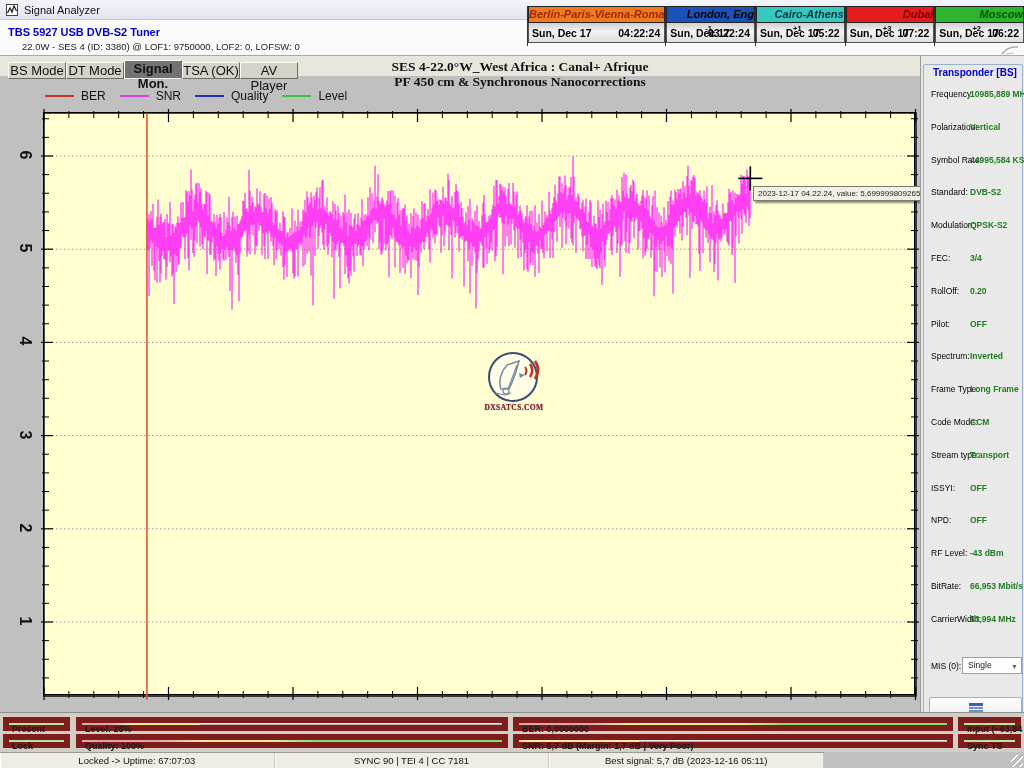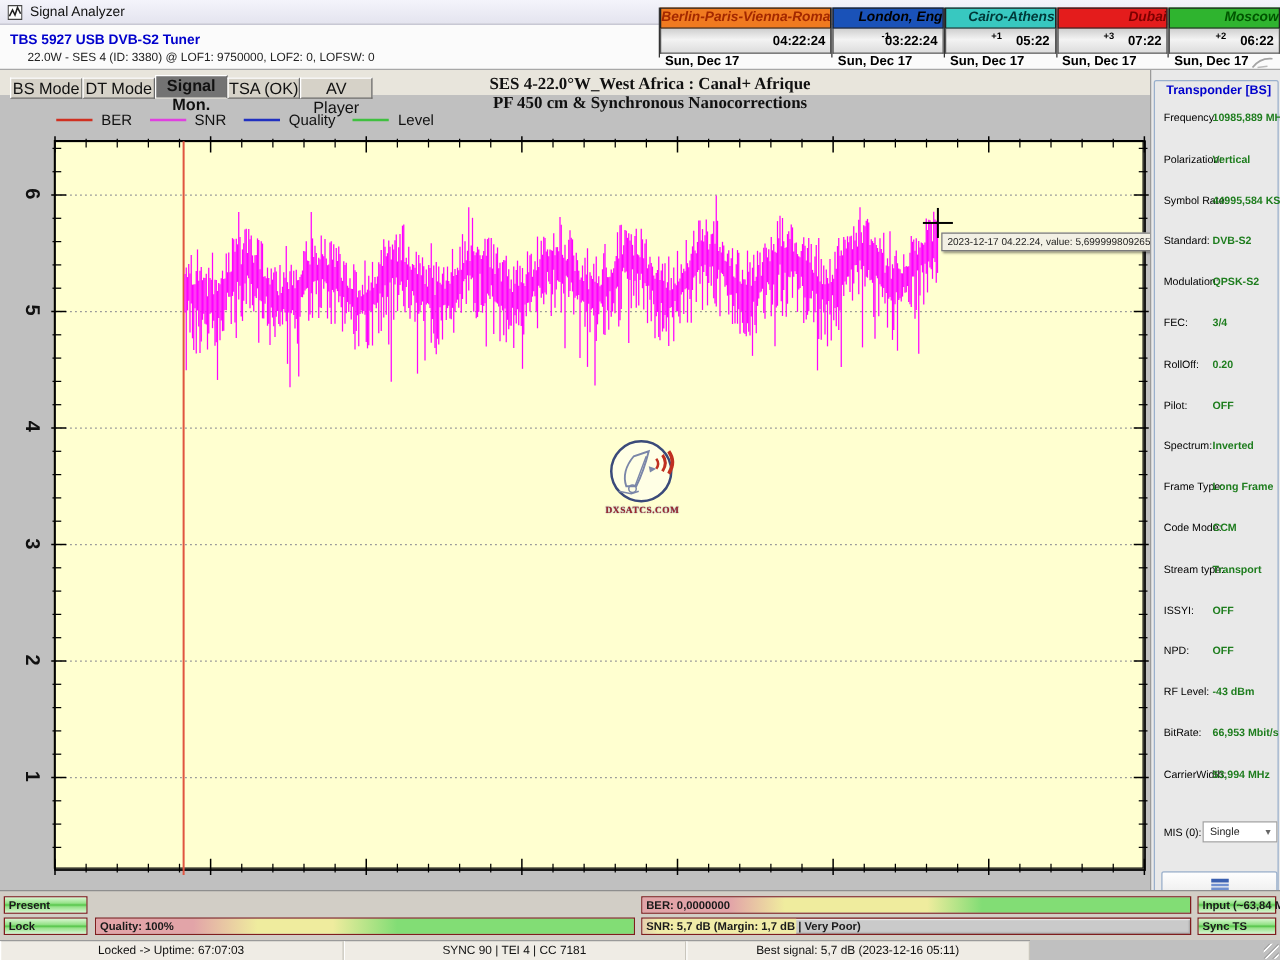--- a/index.html
+++ b/index.html
@@ -16,21 +16,21 @@
   #tuner-name { position:absolute; left:8px; top:6px; font-size:11px; font-weight:bold; color:#0000cc; }
   #tuner-details { position:absolute; left:22px; top:21px; font-size:9.5px; color:#222; }
 
   
   #clocks { position:absolute; left:527px; top:6px; width:497px; height:40px; display:flex; }
   .clock { flex:1 1 0; display:flex; flex-direction:column; border-left:1px solid #333; }
   .clock-label { height:17px; border:1px solid #222; font:bold italic 11px "Liberation Sans",sans-serif;
     font-style:italic; text-align:right; line-height:15px; overflow:hidden; white-space:nowrap; }
   .clock-time { height:20px; background:linear-gradient(#cfcfcf,#f3f3f3 45%,#dddddd); border:1px solid #555; border-top:none;
     font:bold 10.5px "Liberation Sans",sans-serif; color:#000; position:relative; }
-  .clock-date { position:absolute; left:3px; top:20px; }
+  .clock-date { position:absolute; left:3px; top:4px; }
   .clock-offset { position:absolute; right:42px; top:1px; font-size:7.5px; }
   .clock-hms { position:absolute; right:4px; top:4px; }
   #corner-logo { position:absolute; left:1000px; top:44px; width:20px; height:12px; opacity:.65; }
 
   
   #tabstrip { position:absolute; left:0; top:56px; width:920px; height:20px; background:#e8e5dc; }
   #tabs { position:absolute; left:8px; top:60px; height:19px; display:flex; }
   .tab { width:58px; height:17px; margin-top:2px; background:#d6d2c8; border:1px solid #6b6b6b;
     border-top-color:#fff; border-left-color:#fff; font-size:13px; text-align:center; line-height:15px; color:#111; }
   .tab.active { height:19px; margin-top:0; background:#737373; font-weight:bold; border-bottom-color:#f3f1e9; }
@@ -70,21 +70,21 @@
     font-size:8.5px; padding:2px 0 0 5px; color:#222; }
   #mis-chevron { position:absolute; right:3px; top:5px; font-size:7px; color:#666; }
   #panel-button { position:absolute; left:5px; top:632px; width:93px; height:23px; background:linear-gradient(#fefefe,#eaeaea);
     border:1px solid #9ab0cc; border-radius:2px; }
   #ts-list-icon { position:absolute; left:39px; top:5px; width:14px; height:12px; }
   #ts-list-icon div { height:2.5px; margin-bottom:1px; background:#6f8fd0; }
   #ts-list-icon div:first-child { background:#3a5fb0; }
 
   
   #gauges { position:absolute; left:0; top:712px; width:1024px; height:40px; background:#d2cec6; border-top:1px solid #8e8e8e; }
-  .bar { position:absolute; height:14px; border:1px solid #7f1d1d; background:#cacaca;
+  .bar { position:absolute; height:14px; border:6px solid #7f1d1d; background:#cacaca;
     box-shadow:inset 1px 1px 1px rgba(255,255,255,.7), inset -1px -1px 1px rgba(0,0,0,.15); }
   .bar .fill { position:absolute; left:0; top:0; bottom:0; }
   .bar .bar-label { position:absolute; left:3px; top:1px; font-size:9px; font-weight:bold; color:#1a1a1a; white-space:nowrap; z-index:2; }
   .row1 { top:4px; } .row2 { top:21px; }
   .green-fill { width:100%;
     background:linear-gradient(#d9f6d1 0%,#96e289 38%,#55c549 50%,#96e289 62%,#d9f6d1 100%); }
   #bar-present,#bar-lock { left:3px; width:67px; }
   #bar-level,#bar-quality { left:76px; width:432px; }
   #bar-ber,#bar-snr { left:513px; width:440px; }
   #bar-input,#bar-sync { left:958px; width:63px; }
@@ -1061,20 +1061,24 @@
           </div>
       </div>
     </div>
   </div>
 
   <div id="gauges">
     <div class="bar row1" id="bar-present">
       <div class="fill green-fill"></div>
         <span class="bar-label">Present</span>
     </div>
+    <div class="bar row1" id="bar-level">
+      <div class="fill" id="fill-level"></div>
+        <span class="bar-label">Level: 28%</span>
+    </div>
     <div class="bar row1" id="bar-ber">
       <div class="fill" id="fill-ber"></div>
         <span class="bar-label">BER: 0,0000000</span>
     </div>
     <div class="bar row1" id="bar-input">
       <div class="fill green-fill"></div>
         <span class="bar-label">Input (~63,84 Mbps)</span>
     </div>
     <div class="bar row2" id="bar-lock">
       <div class="fill green-fill"></div>

